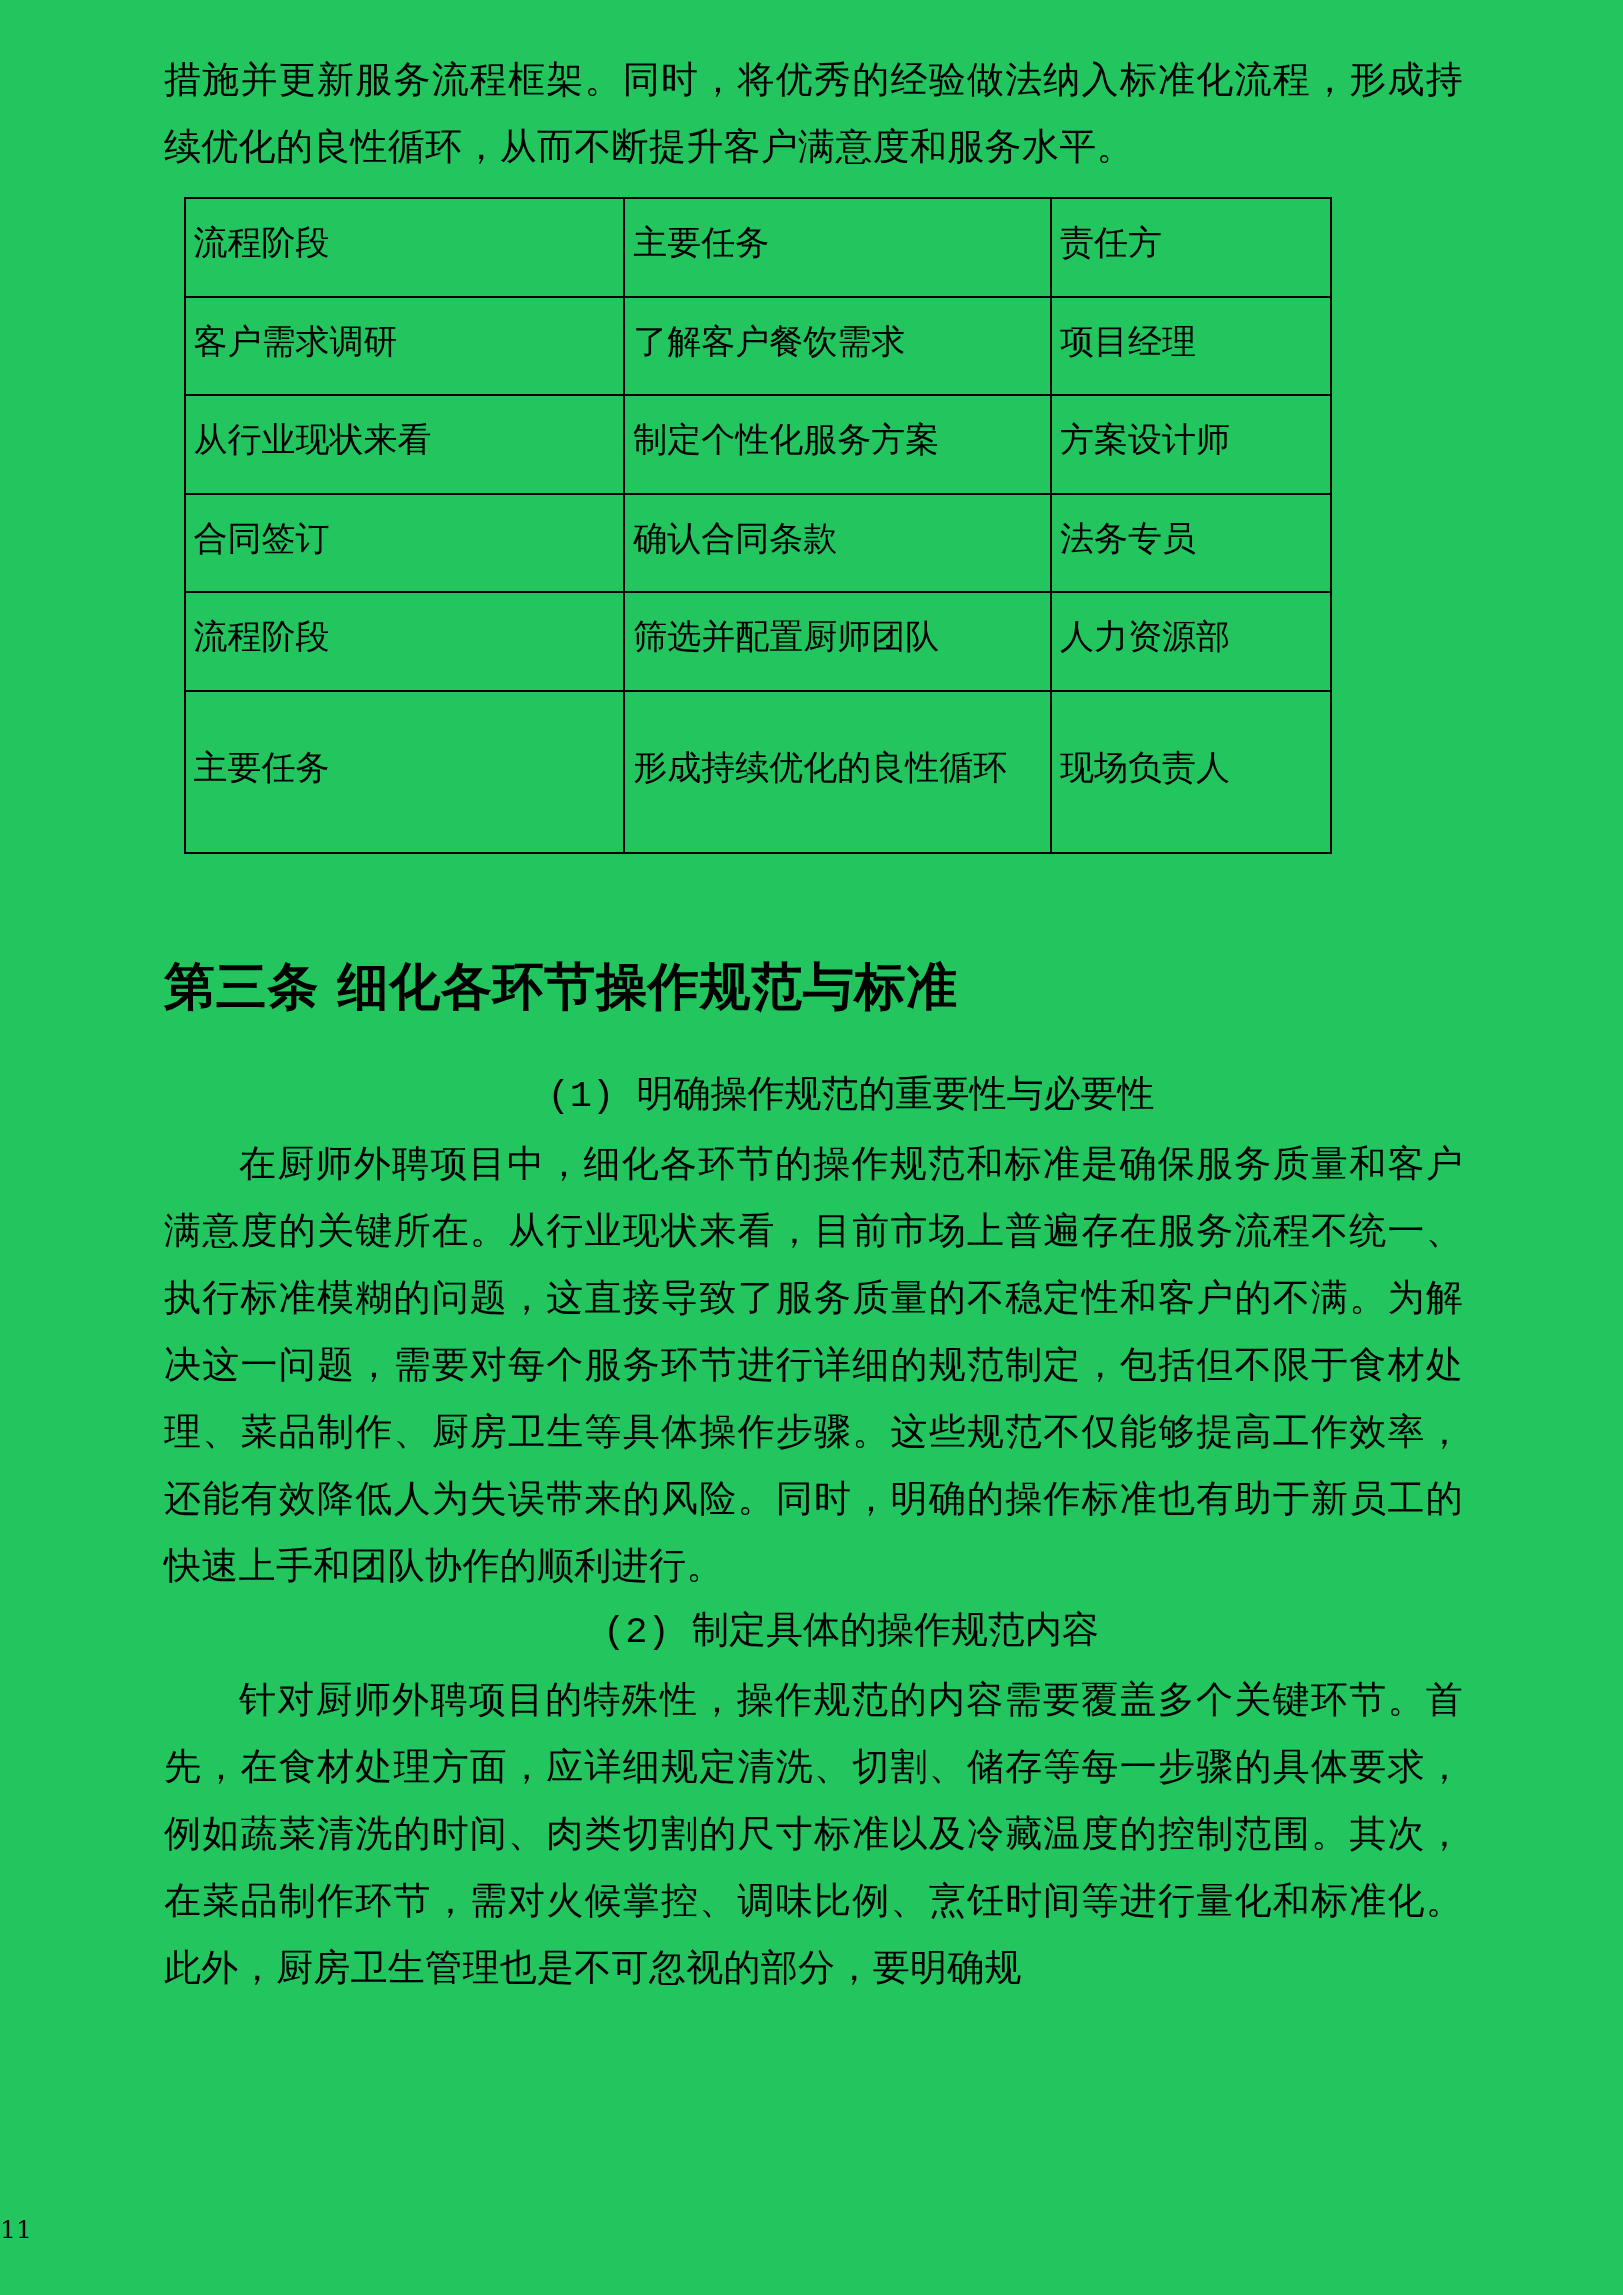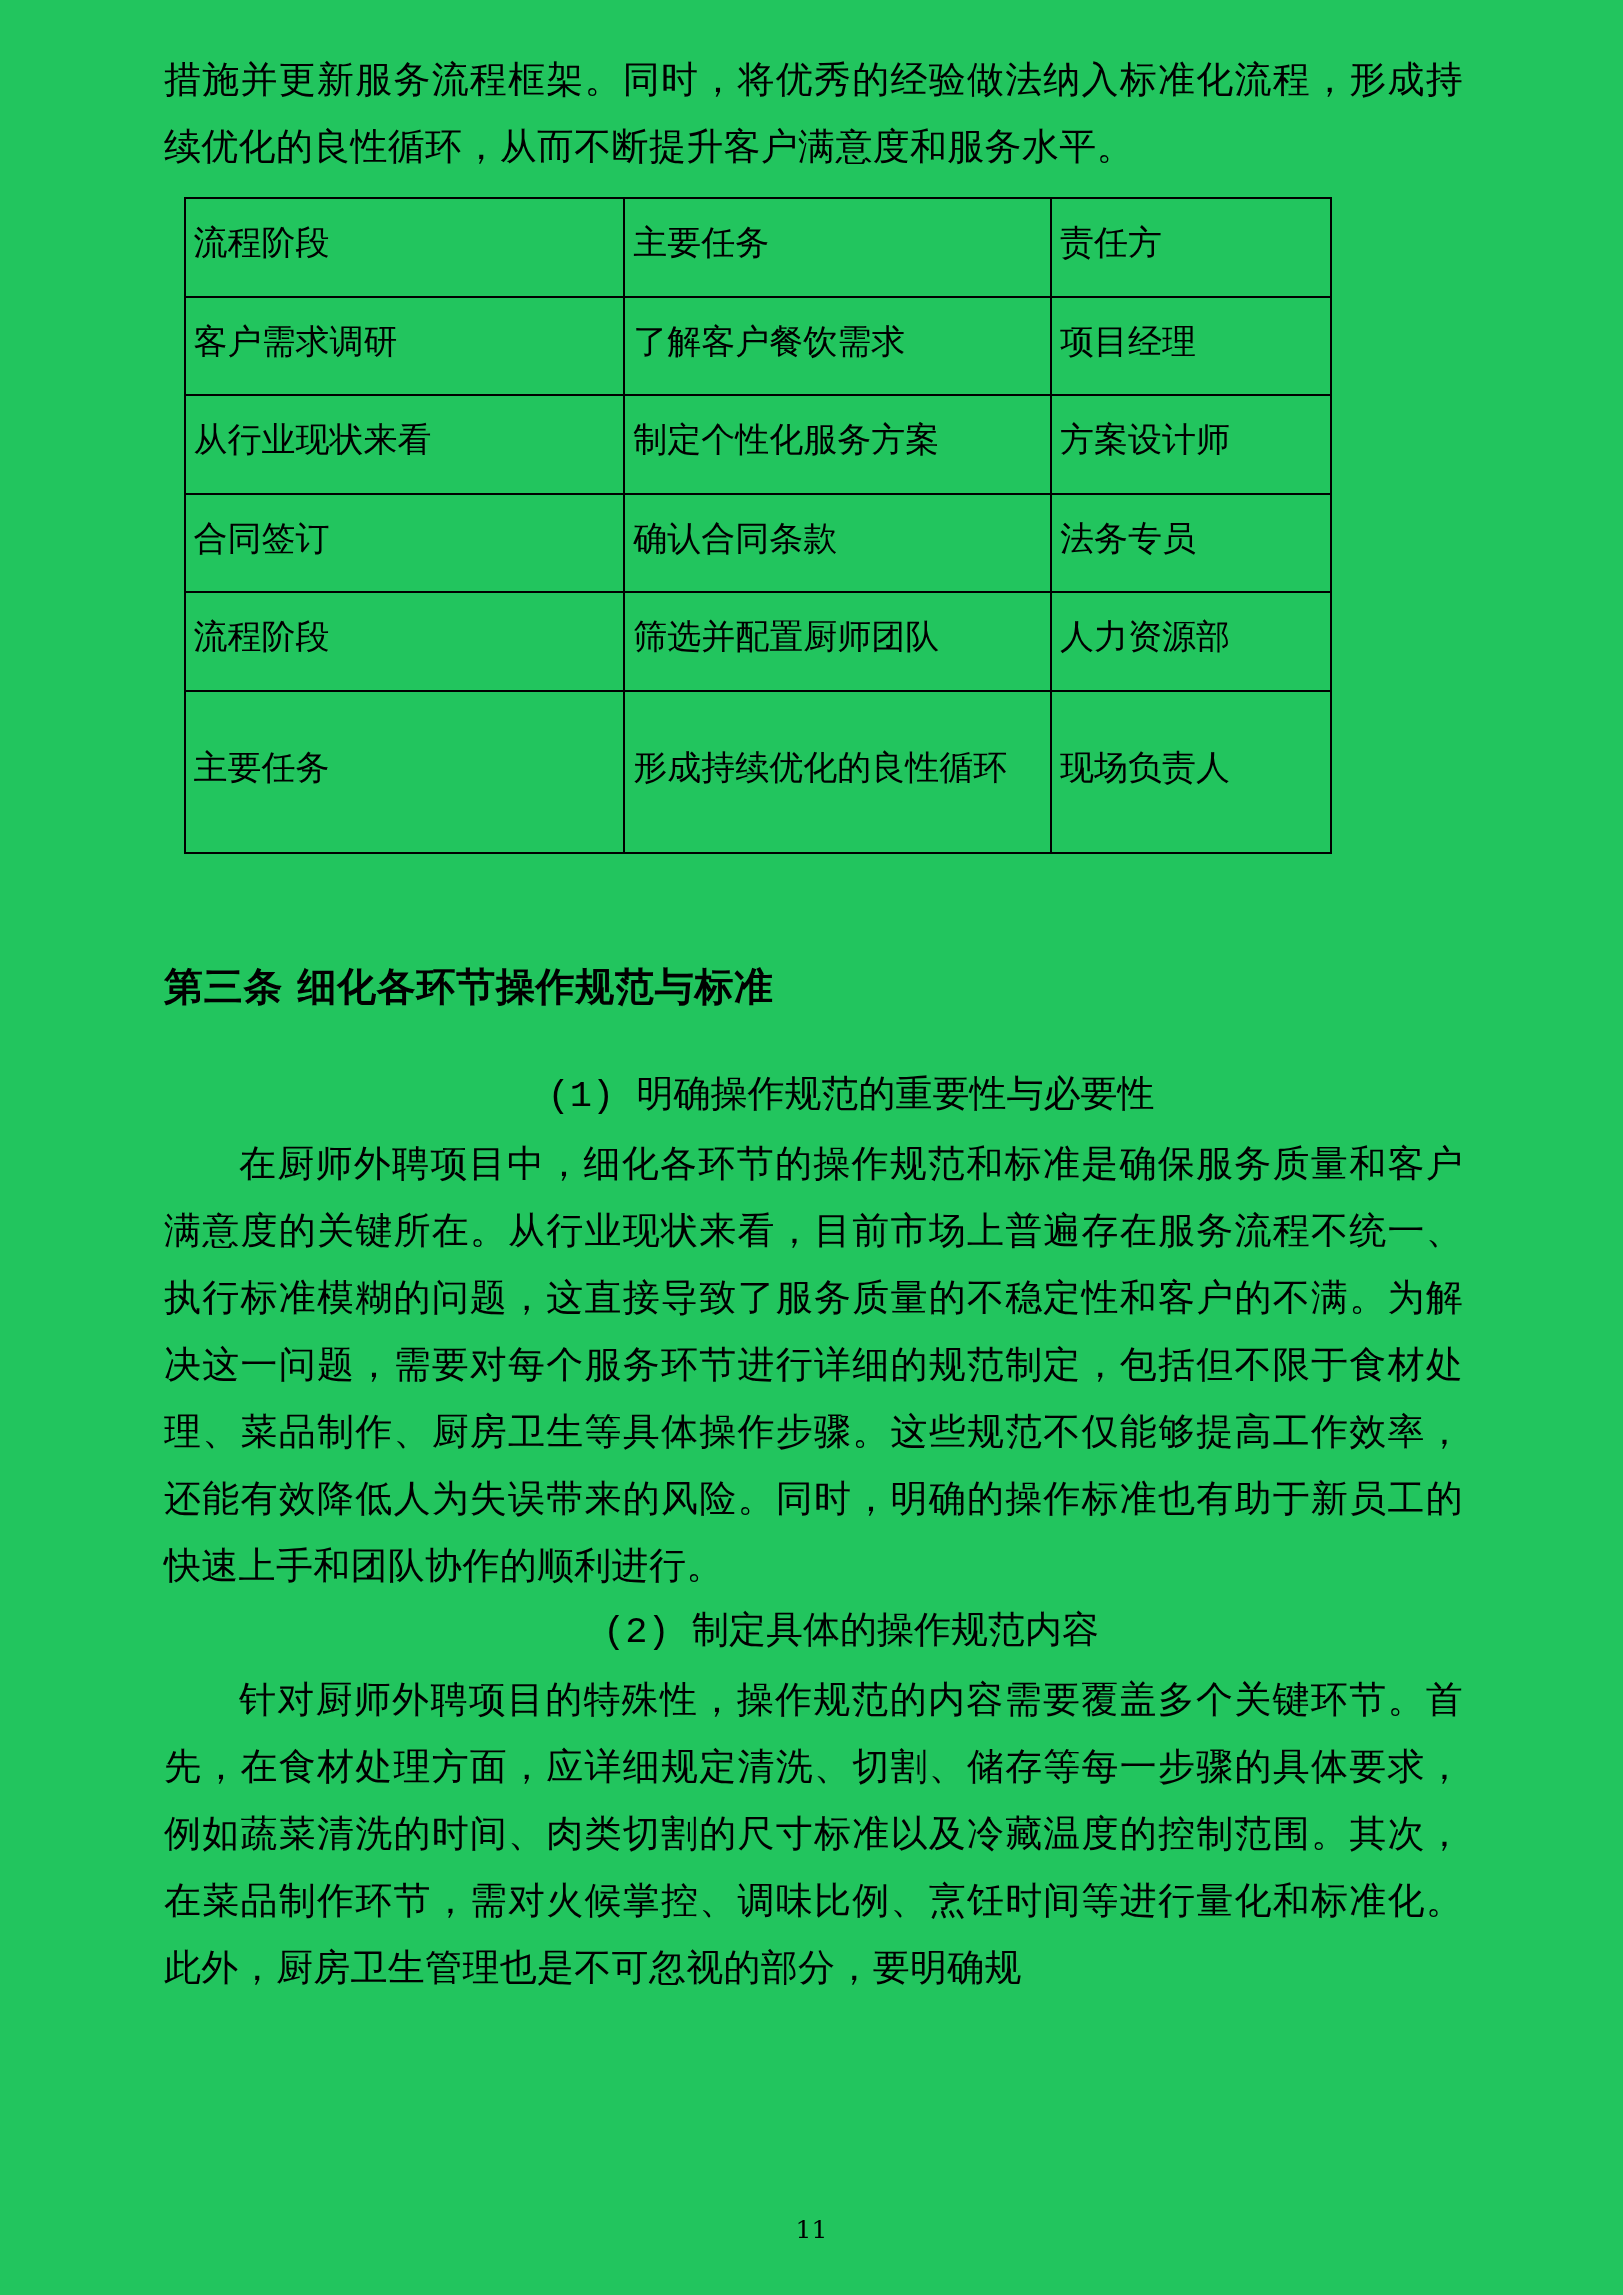--- a/index.html
+++ b/index.html
@@ -53,42 +53,41 @@
     vertical-align: middle;
     font-family: "DejaVu Serif", "Liberation Serif", serif;
     height: 73px;
   }
   table.flow-table td.col-a { width: 422px; }
   table.flow-table td.col-b { width: 409px; }
   table.flow-table td.col-c { width: 262px; }
   table.flow-table tr.tall td { height: 137px; }
   h2.section-heading {
     margin: 0;
-    font-size: 39px;
+    font-size: 51px;
     line-height: 69px;
     font-weight: bold;
     font-family: "DejaVu Sans", "Liberation Sans", sans-serif;
     letter-spacing: 0.7px;
   }
   p.sub-heading {
     margin: 0;
     font-size: 37px;
     line-height: 67px;
     text-indent: 75px;
     font-family: Liberation Mono, monospace;
     text-align: center;
   }
   .spacer-lg { height: 98px; }
   .spacer-md { height: 42px; }
   .page-number {
     position: absolute;
     left: 0;
     right: 0;
     bottom: 51px;
-    text-align: center;
     font-size: 25px;
     font-family: "DejaVu Serif", "Liberation Serif", serif;
     color: #000000;
   }
 </style>
 </head>
 <body>
 
 <div class="page">
   <div class="content">

